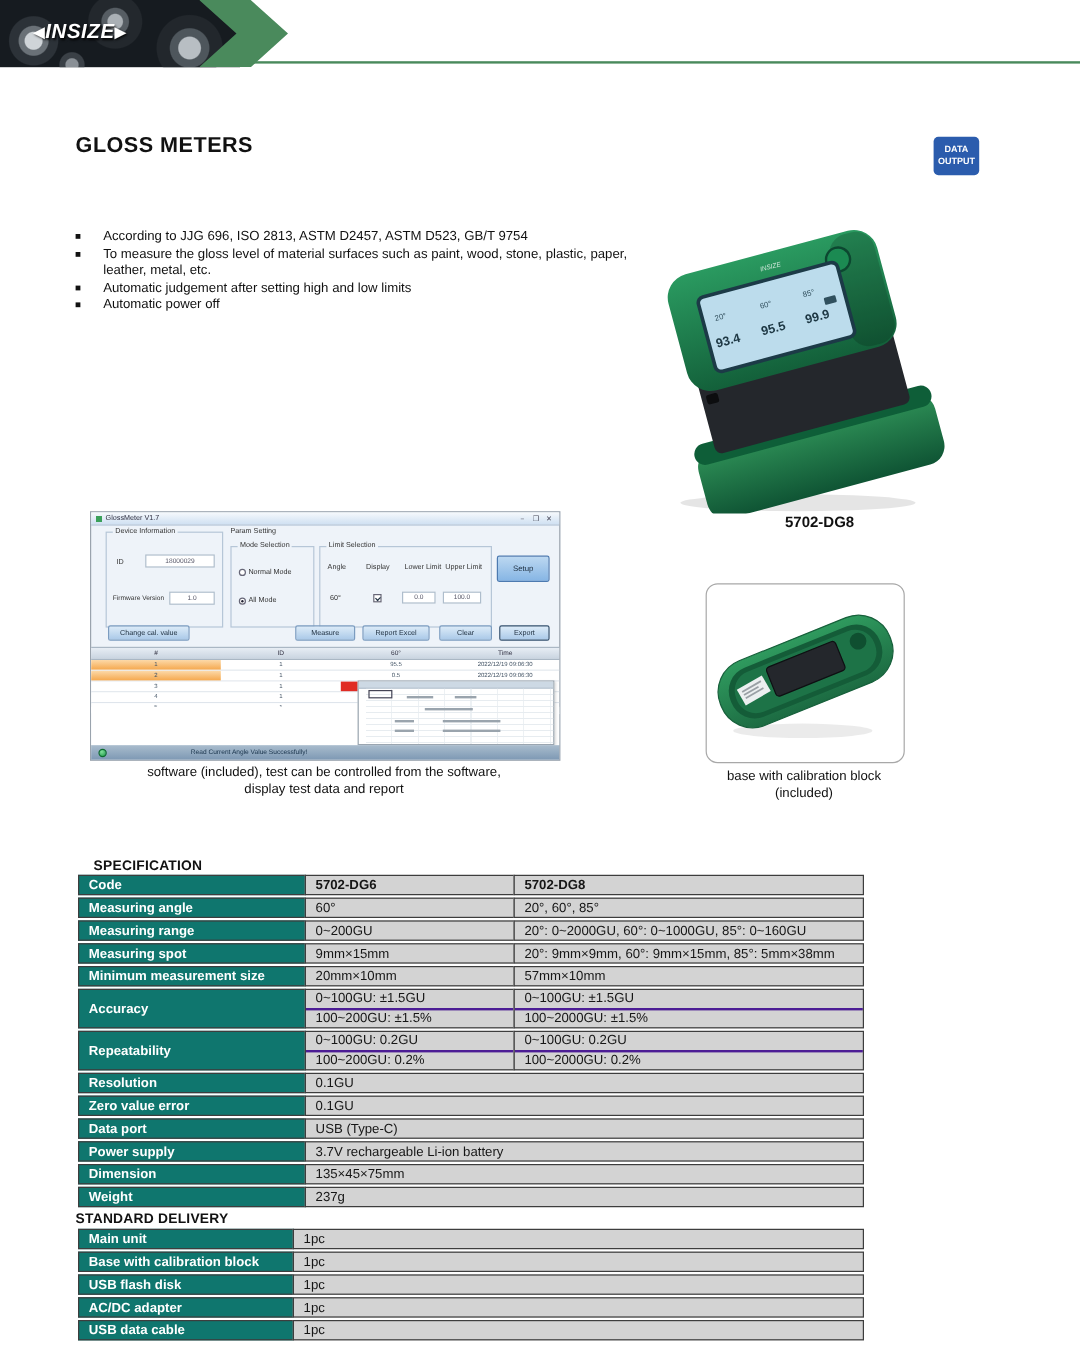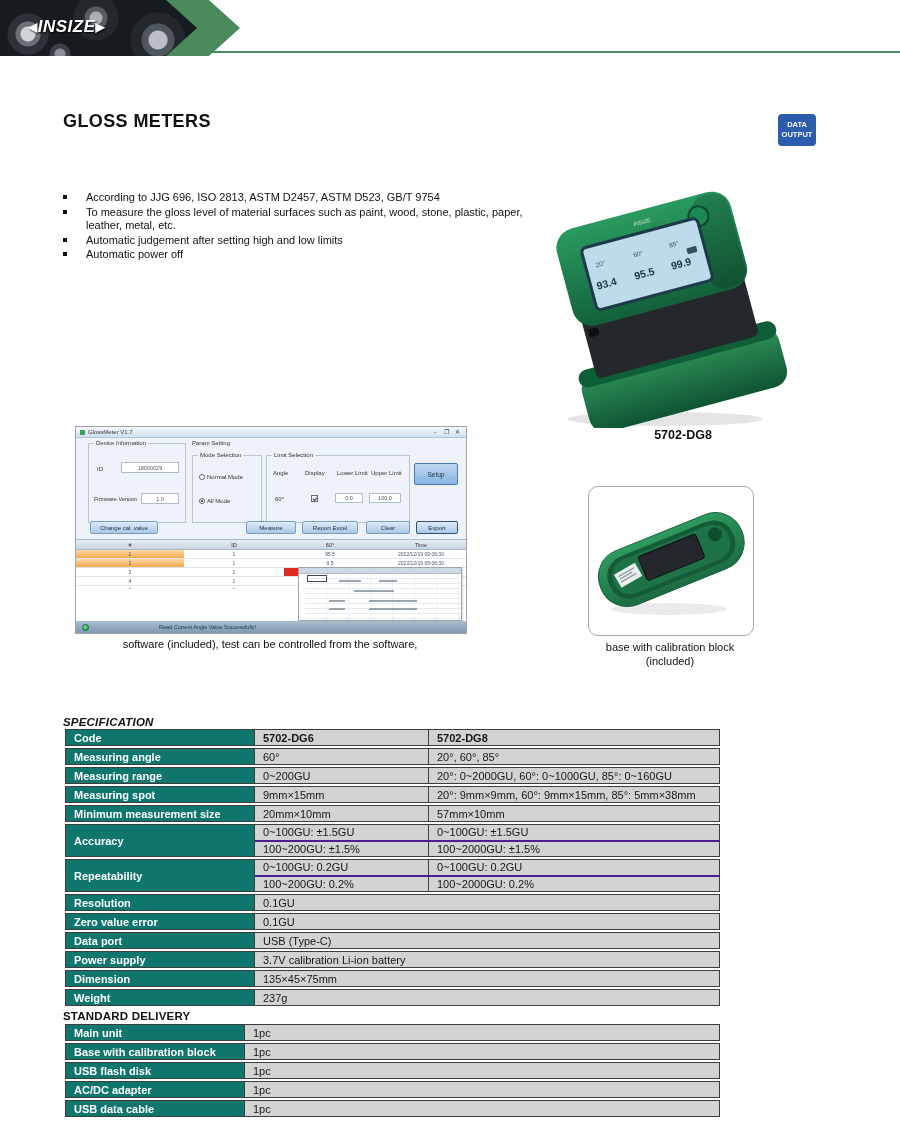--- a/index.html
+++ b/index.html
@@ -267,20 +267,21 @@
   </div>
 
   <div class="status">
     <span class="dot"></span>
     <span class="stx">Read Current Angle Value Successfully!</span>
   </div>
 </div>
 
 <div class="cap" style="left:75px;top:637px;width:390px;">
   <div>software (included), test can be controlled from the software,</div>
+  <div>display test data and report</div>
 </div>
 
 <div class="base-box">
   <svg width="162" height="146" viewBox="0 0 162 146">
     <defs>
       <linearGradient id="tg" x1="0" y1="0" x2="0" y2="1">
         <stop offset="0" stop-color="#2f9a5e"></stop>
           <stop offset="1" stop-color="#1c6b42"></stop>
       </linearGradient>
     </defs>
@@ -298,21 +299,21 @@
         <rect x="27" y="73" width="17" height="1.5" fill="#9aa0a5"></rect>
       </g>
     </g>
   </svg>
 </div>
 <div class="cap" style="left:570px;top:640px;width:200px;">
   <div>base with calibration block</div>
   <div>(included)</div>
 </div>
 
-<div class="sec-h" style="left:63px;top:716px;font-style:italic;">SPECIFICATION</div>
+<div class="sec-h" style="left:78px;top:716px;">SPECIFICATION</div>
 <div class="dtable" style="left:65px;top:729px;">
   <div class="t-row">
     <div class="cell glabel w-lab">Code</div>
     <div class="cell gval w-c2 bold">5702-DG6</div>
     <div class="cell gval w-c3 bold">5702-DG8</div>
   </div>
   <div class="t-row">
     <div class="cell glabel w-lab">Measuring angle</div>
     <div class="cell gval w-c2">60°</div>
     <div class="cell gval w-c3">20°, 60°, 85°</div>
@@ -361,21 +362,21 @@
   <div class="t-row">
     <div class="cell glabel w-lab">Zero value error</div>
     <div class="cell gval w-c3">0.1GU</div>
   </div>
   <div class="t-row">
     <div class="cell glabel w-lab">Data port</div>
     <div class="cell gval w-c3">USB (Type-C)</div>
   </div>
   <div class="t-row">
     <div class="cell glabel w-lab">Power supply</div>
-    <div class="cell gval w-c3">3.7V calibration Li-ion battery</div>
+    <div class="cell gval w-c3">3.7V rechargeable Li-ion battery</div>
   </div>
   <div class="t-row">
     <div class="cell glabel w-lab">Dimension</div>
     <div class="cell gval w-c3">135×45×75mm</div>
   </div>
   <div class="t-row">
     <div class="cell glabel w-lab">Weight</div>
     <div class="cell gval w-c3">237g</div>
   </div>
 </div>

